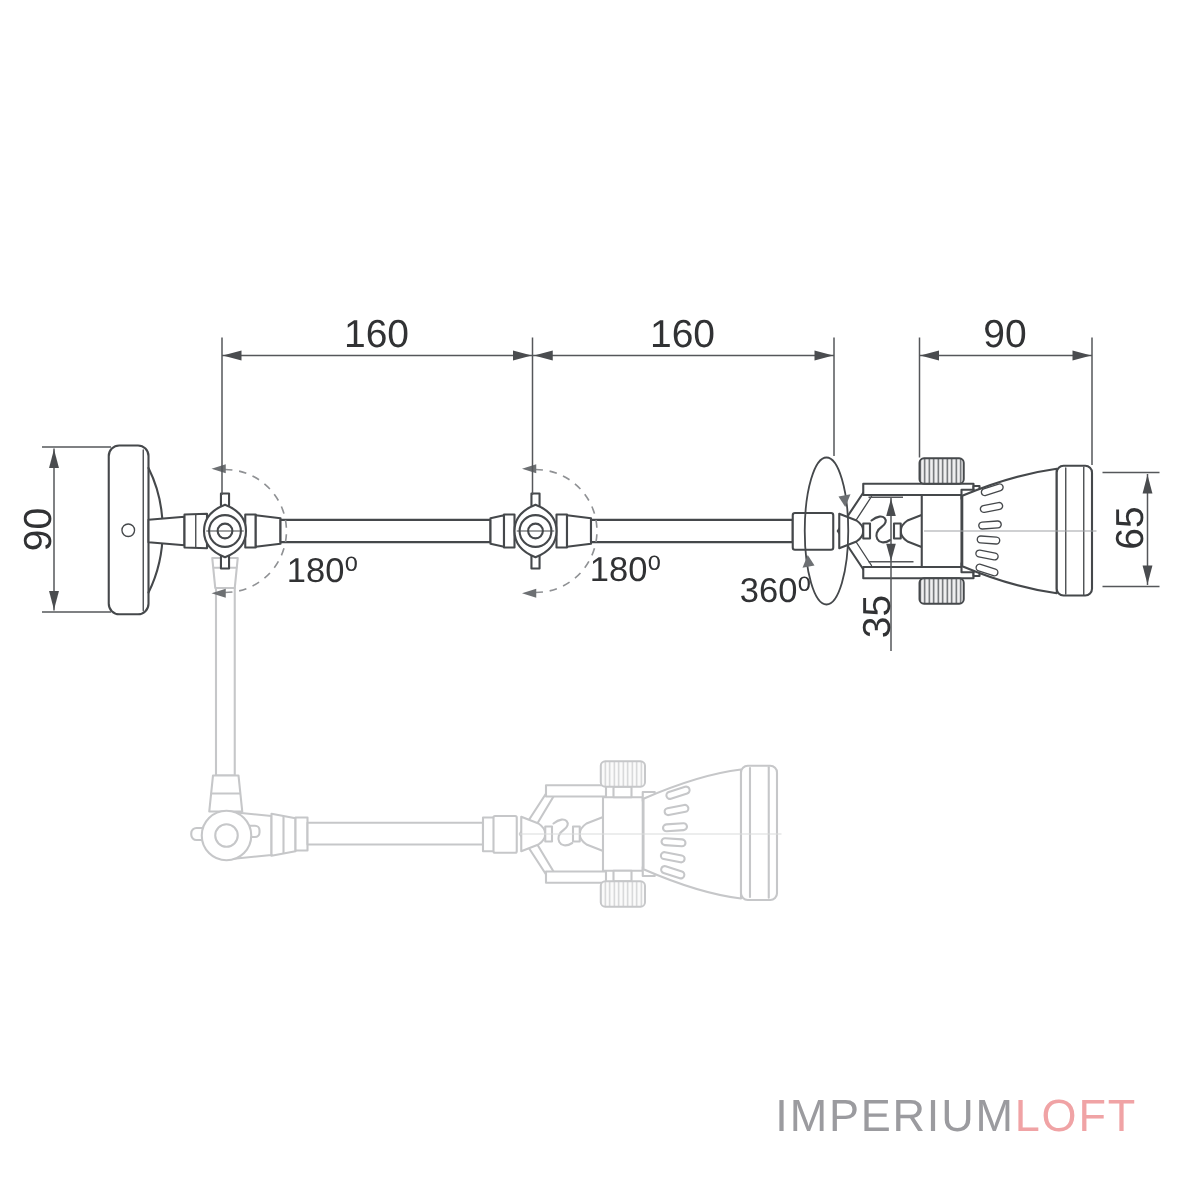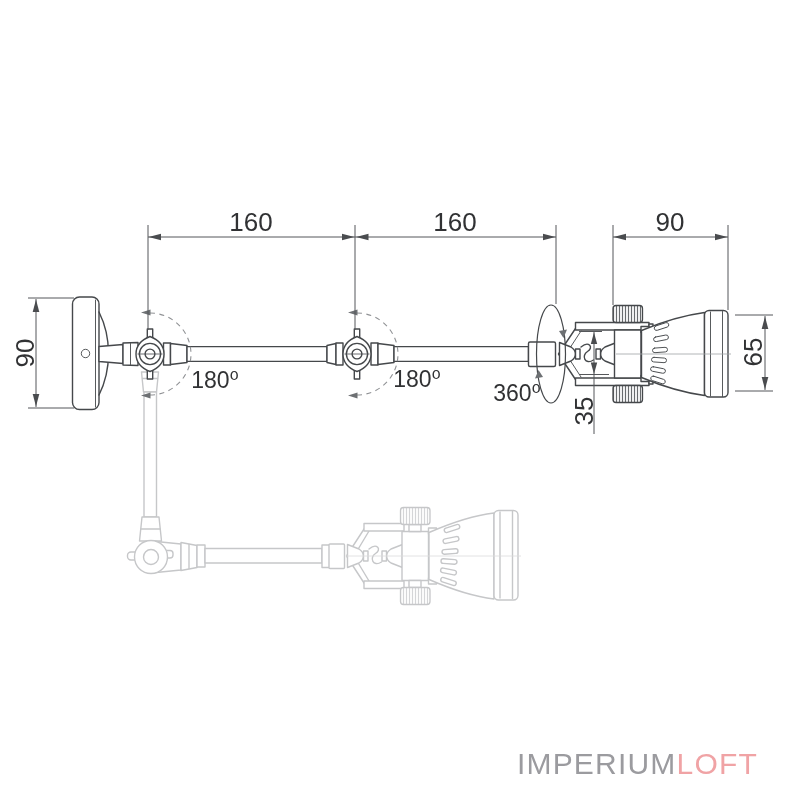--- a/index.html
+++ b/index.html
@@ -16,21 +16,21 @@
   
   .dim{fill:none;stroke:#55575a;stroke-width:1;}
   .dimf{fill:#4a4c4f;stroke:none;}
   .dash{fill:none;stroke:#8f9194;stroke-width:1.1;stroke-dasharray:5 4.5;}
   .arcf{fill:#6d7073;stroke:none;}
   text.lbl{font-family:"Liberation Sans","DejaVu Sans",sans-serif;font-size:26px;fill:#313234;text-anchor:middle;}
   text.rot{font-size:23px;}
   .centerline{stroke:#9fa2a5;stroke-width:0.8;}
   .gcenterline{stroke:#dadbdc;stroke-width:0.8;}
   
-  .logo{position:absolute;top:749px;right:42px;font-size:30px;font-weight:300;
+  .logo{position:absolute;top:730px;right:42px;font-size:30px;font-weight:300;
         letter-spacing:1.2px;line-height:1;white-space:nowrap;}
   .logo .gray{color:#9b9b9f;}
   .logo .pink{color:#f0a3a5;}
 </style>
 </head>
 <body>
 
 <div class="canvas">
 <svg width="800" height="800" viewBox="0 0 800 800">
   <defs>

